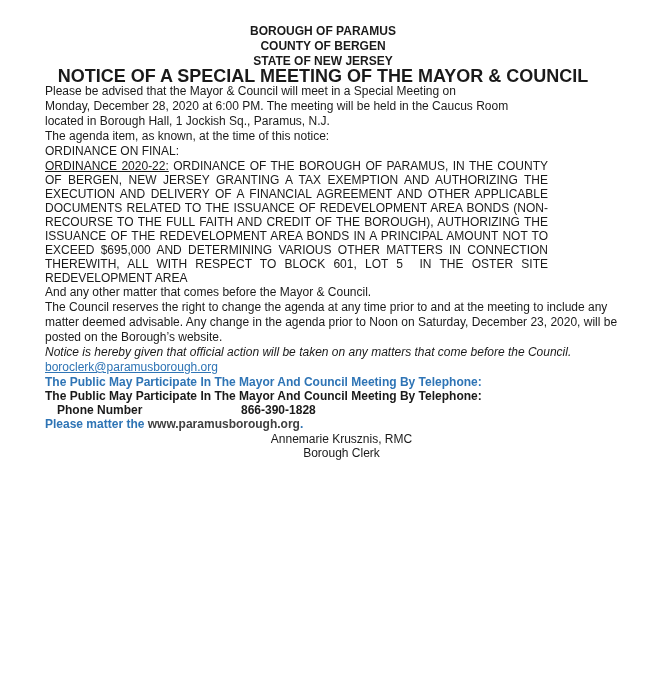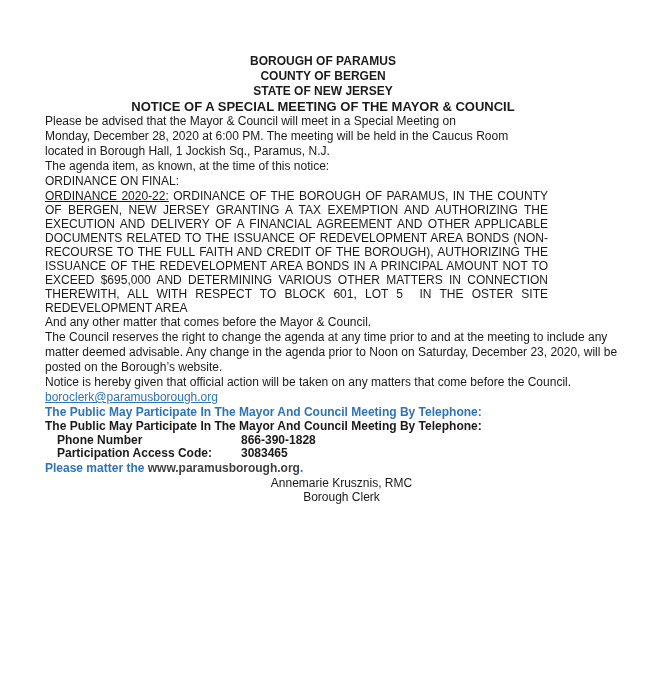--- a/index.html
+++ b/index.html
@@ -7,57 +7,57 @@
     padding: 0;
     background: #ffffff;
   }
   .page {
     position: relative;
     width: 646px;
     height: 689px;
     background: #ffffff;
     overflow: hidden;
     box-sizing: border-box;
-    padding-top: 54px;
+    padding-top: 24px;
     font-family: "Liberation Sans", "DejaVu Sans", sans-serif;
     font-size: 12px;
     line-height: 15px;
     color: #1a1a1a;
   }
   .page div { margin: 0; }
   .header-line {
     text-align: center;
     font-weight: bold;
   }
   .notice-title {
     text-align: center;
     font-weight: bold;
     margin-top: 20px;
-    font-size: 13px;
+    font-size: 18px;
   }
   .content {
     padding-left: 45px;
     padding-right: 8px;
   }
   .p-intro {
     margin-top: 17px;
     white-space: pre-line;
   }
   .p-agenda   { margin-top: 11px; }
   .p-ordfinal { margin-top: 11px; }
   .p-ordinance {
     margin-top: 11px;
     width: 503px;
     text-align: justify;
     line-height: 14px;
   }
   .underlined { text-decoration: underline; }
   .p-anyother { margin-top: 10px; }
   .p-council  { margin-top: 9px; }
-  .p-official { margin-top: 8px; }
+  .p-official { margin-top: 8px; font-style: italic; }
   .email-para { margin-top: 11px; }
   .red-text   { color: #c0504d; }
   a.email-link {
     color: #2e74b5;
     text-decoration: underline;
     display: inline-block;
     cursor: pointer;
   }
   .tel-heading {
     margin-top: 10px;
@@ -124,21 +124,20 @@
 
     <div class="email-para">
       <a class="email-link">boroclerk@paramusborough.org</a>
     </div>
 
     <div class="tel-heading">The Public May Participate In The Mayor And Council Meeting By Telephone:</div>
 
     <div class="phone-block">
       <div>The Public May Participate In The Mayor And Council Meeting By Telephone:</div>
       <div><span class="phone-label">Phone Number</span><span>866-390-1828</span></div>
-      <div><span class="phone-label">Participation Access Code:</span><span>3083465</span></div>
     </div>
 
     <div class="website-line"><span>Please matter the </span><a class="site-link">www.paramusborough.org</a><span>.</span></div>
 
     <div class="signature">
       <div>Annemarie Krusznis, RMC</div>
       <div>Borough Clerk</div>
     </div>
 
   </div>

